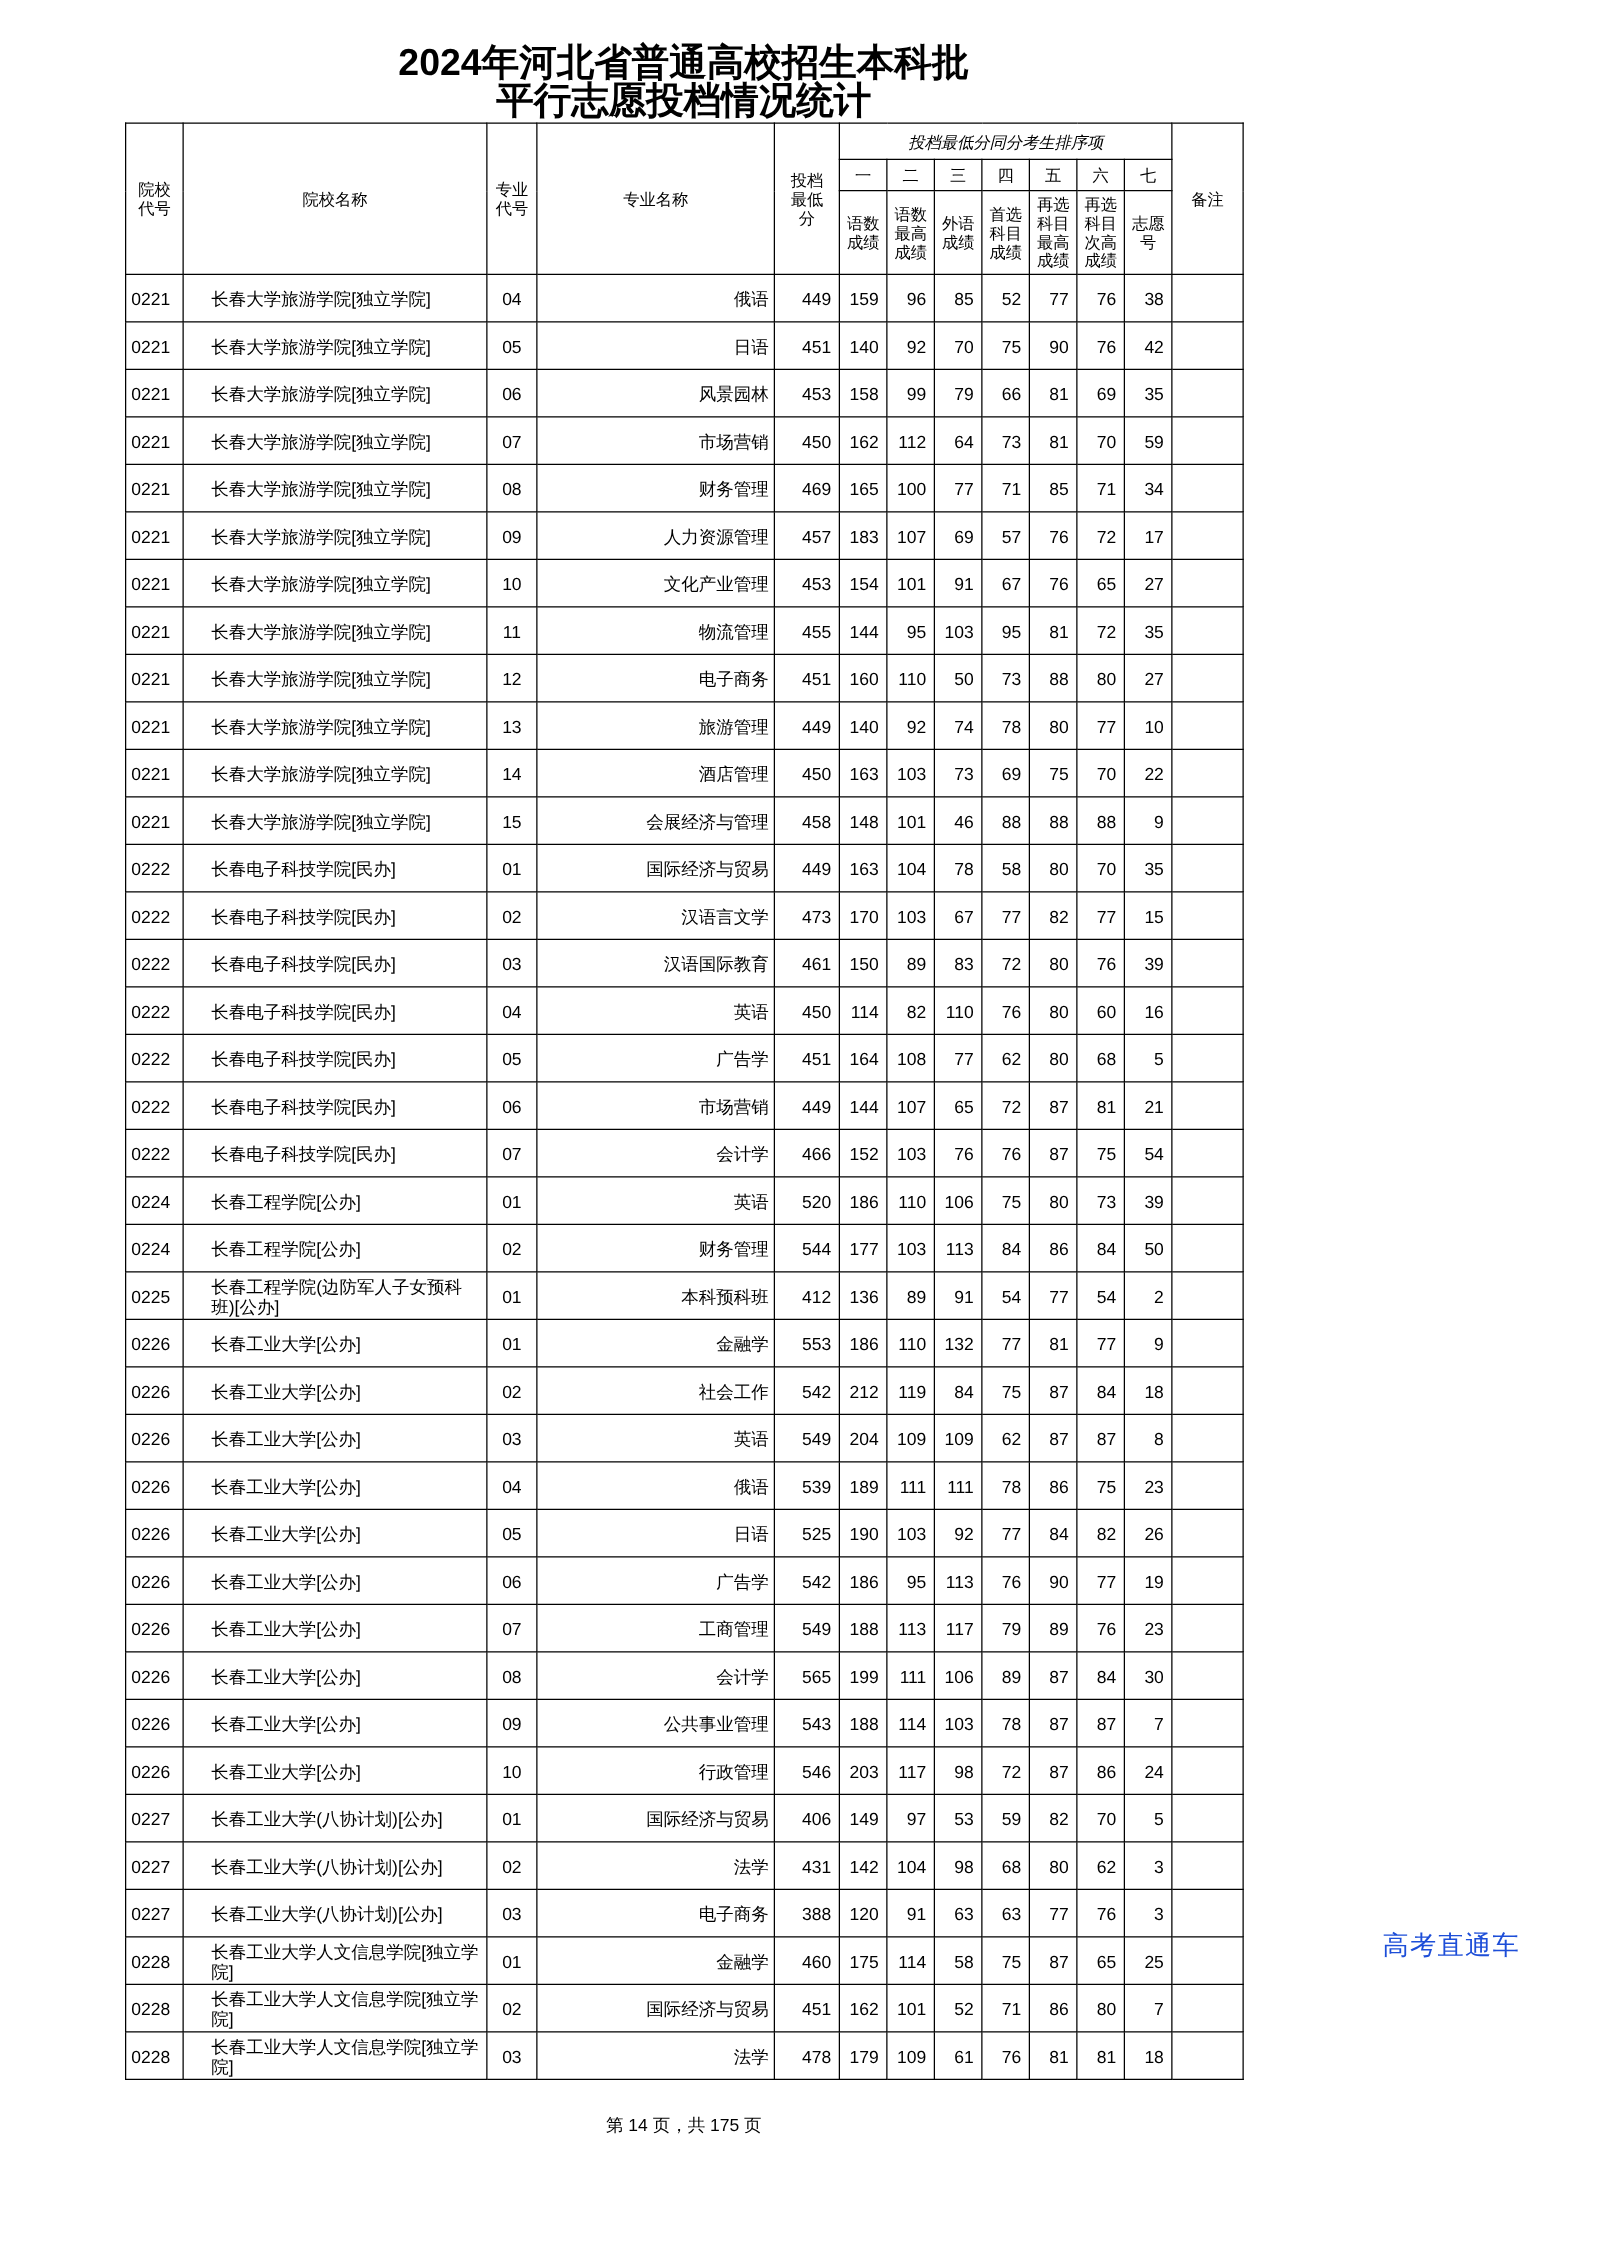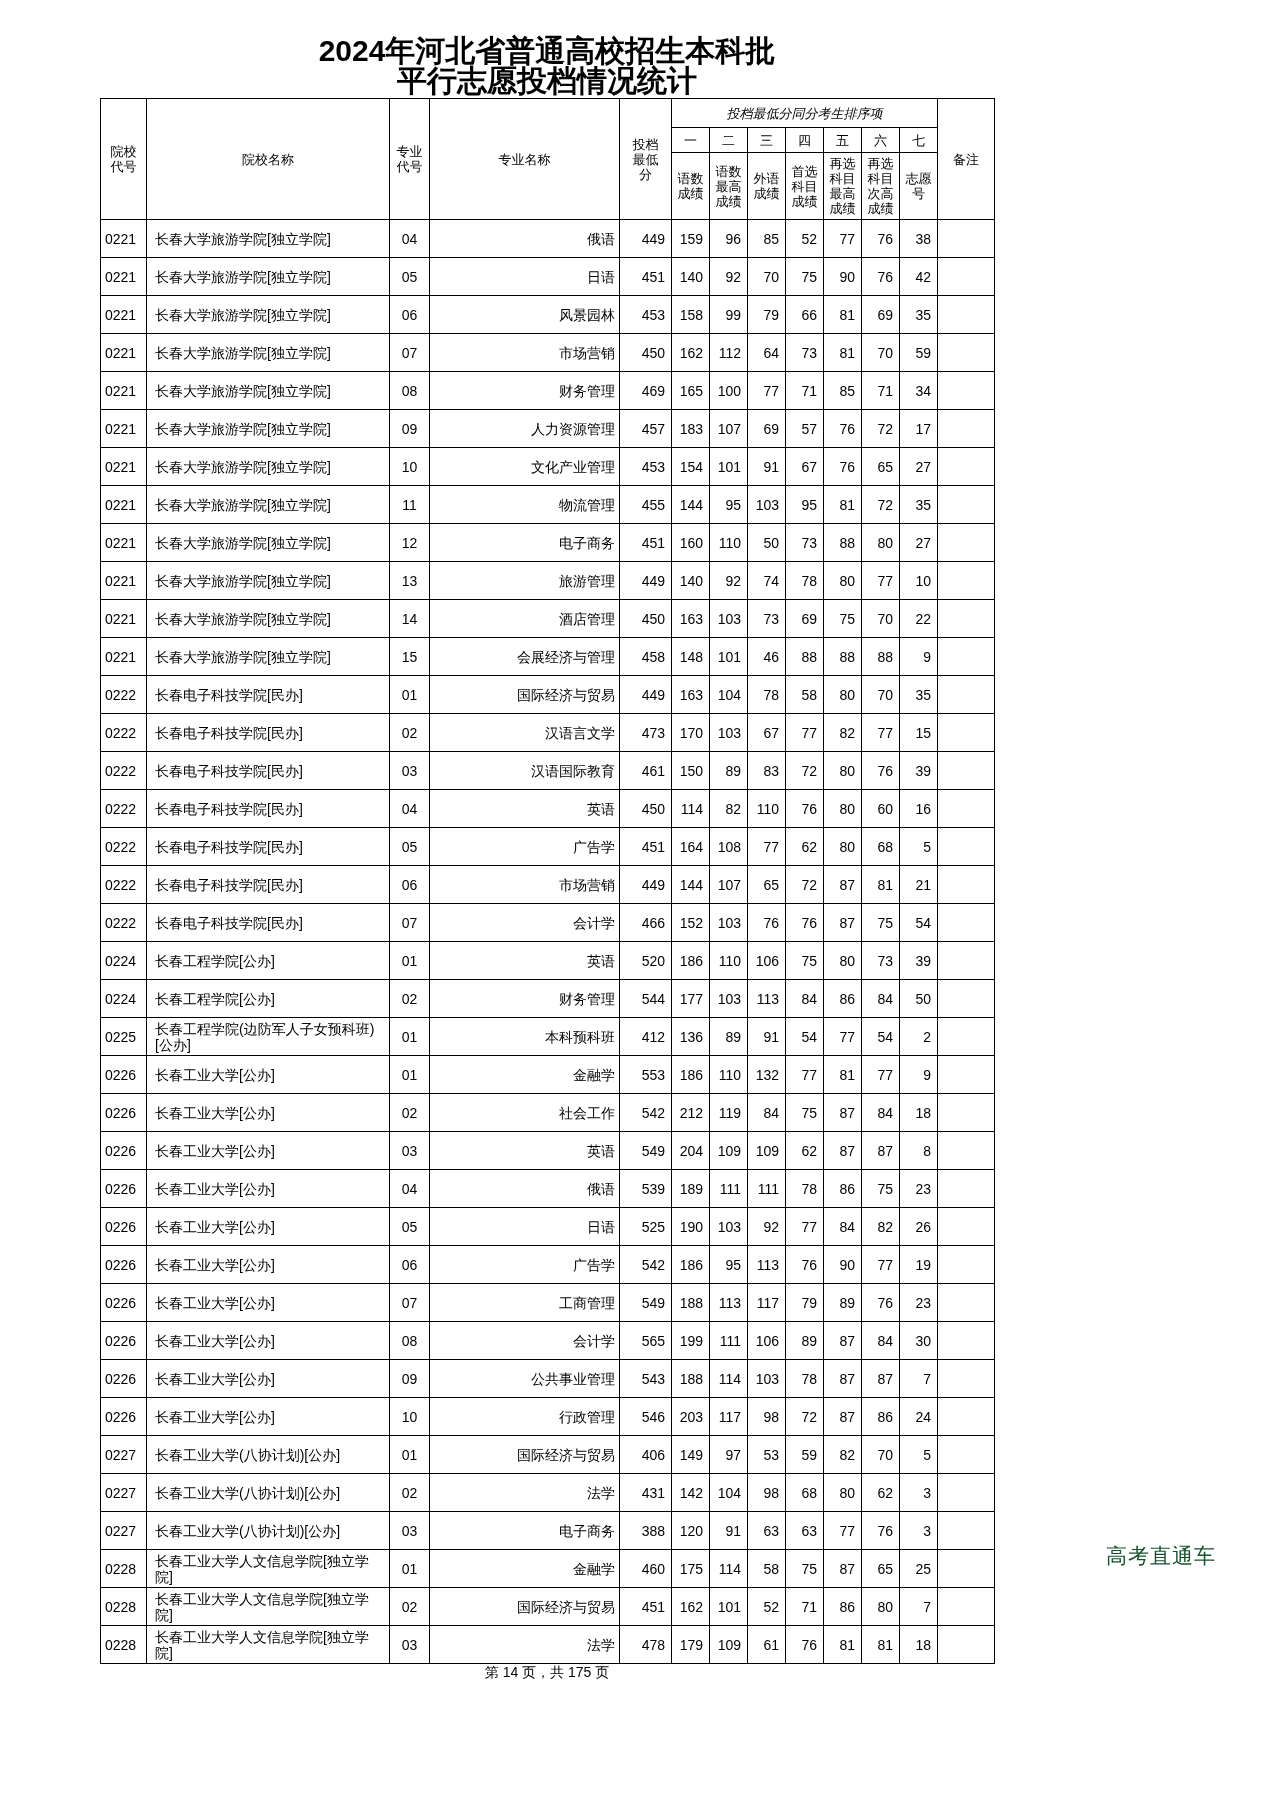--- a/index.html
+++ b/index.html
@@ -40,32 +40,32 @@
   .th-remark { padding: 0 4px; }
 
   tbody td {
     font-size: 14px;
     height: 33px;
     padding: 2px 4px;
     line-height: 16px;
     word-break: break-all;
   }
   .c-code  { text-align: left; padding-left: 4px; }
-  .c-name  { text-align: left; padding-left: 8px; }
+  .c-name  { text-align: left; padding-left: 22px; }
   .c-mcode { text-align: center; }
   .c-mname { text-align: right; padding-left: 4px; }
   .c-num   { text-align: right; padding-right: 6px; }
   .c-remark{ }
 
-  .footer { text-align: center; font-size: 14px; }
+  .footer { text-align: center; margin-top: 28px; font-size: 14px; }
   .watermark {
     position: absolute;
     right: 64px;
     top: 1542px;
-    color: #14532d;
+    color: #1d4ed8;
     font-size: 21px;
     letter-spacing: 1px;
   }
 </style>
 </head>
 <body>
 
 <div class="sheet">
 
   <div class="titles">

